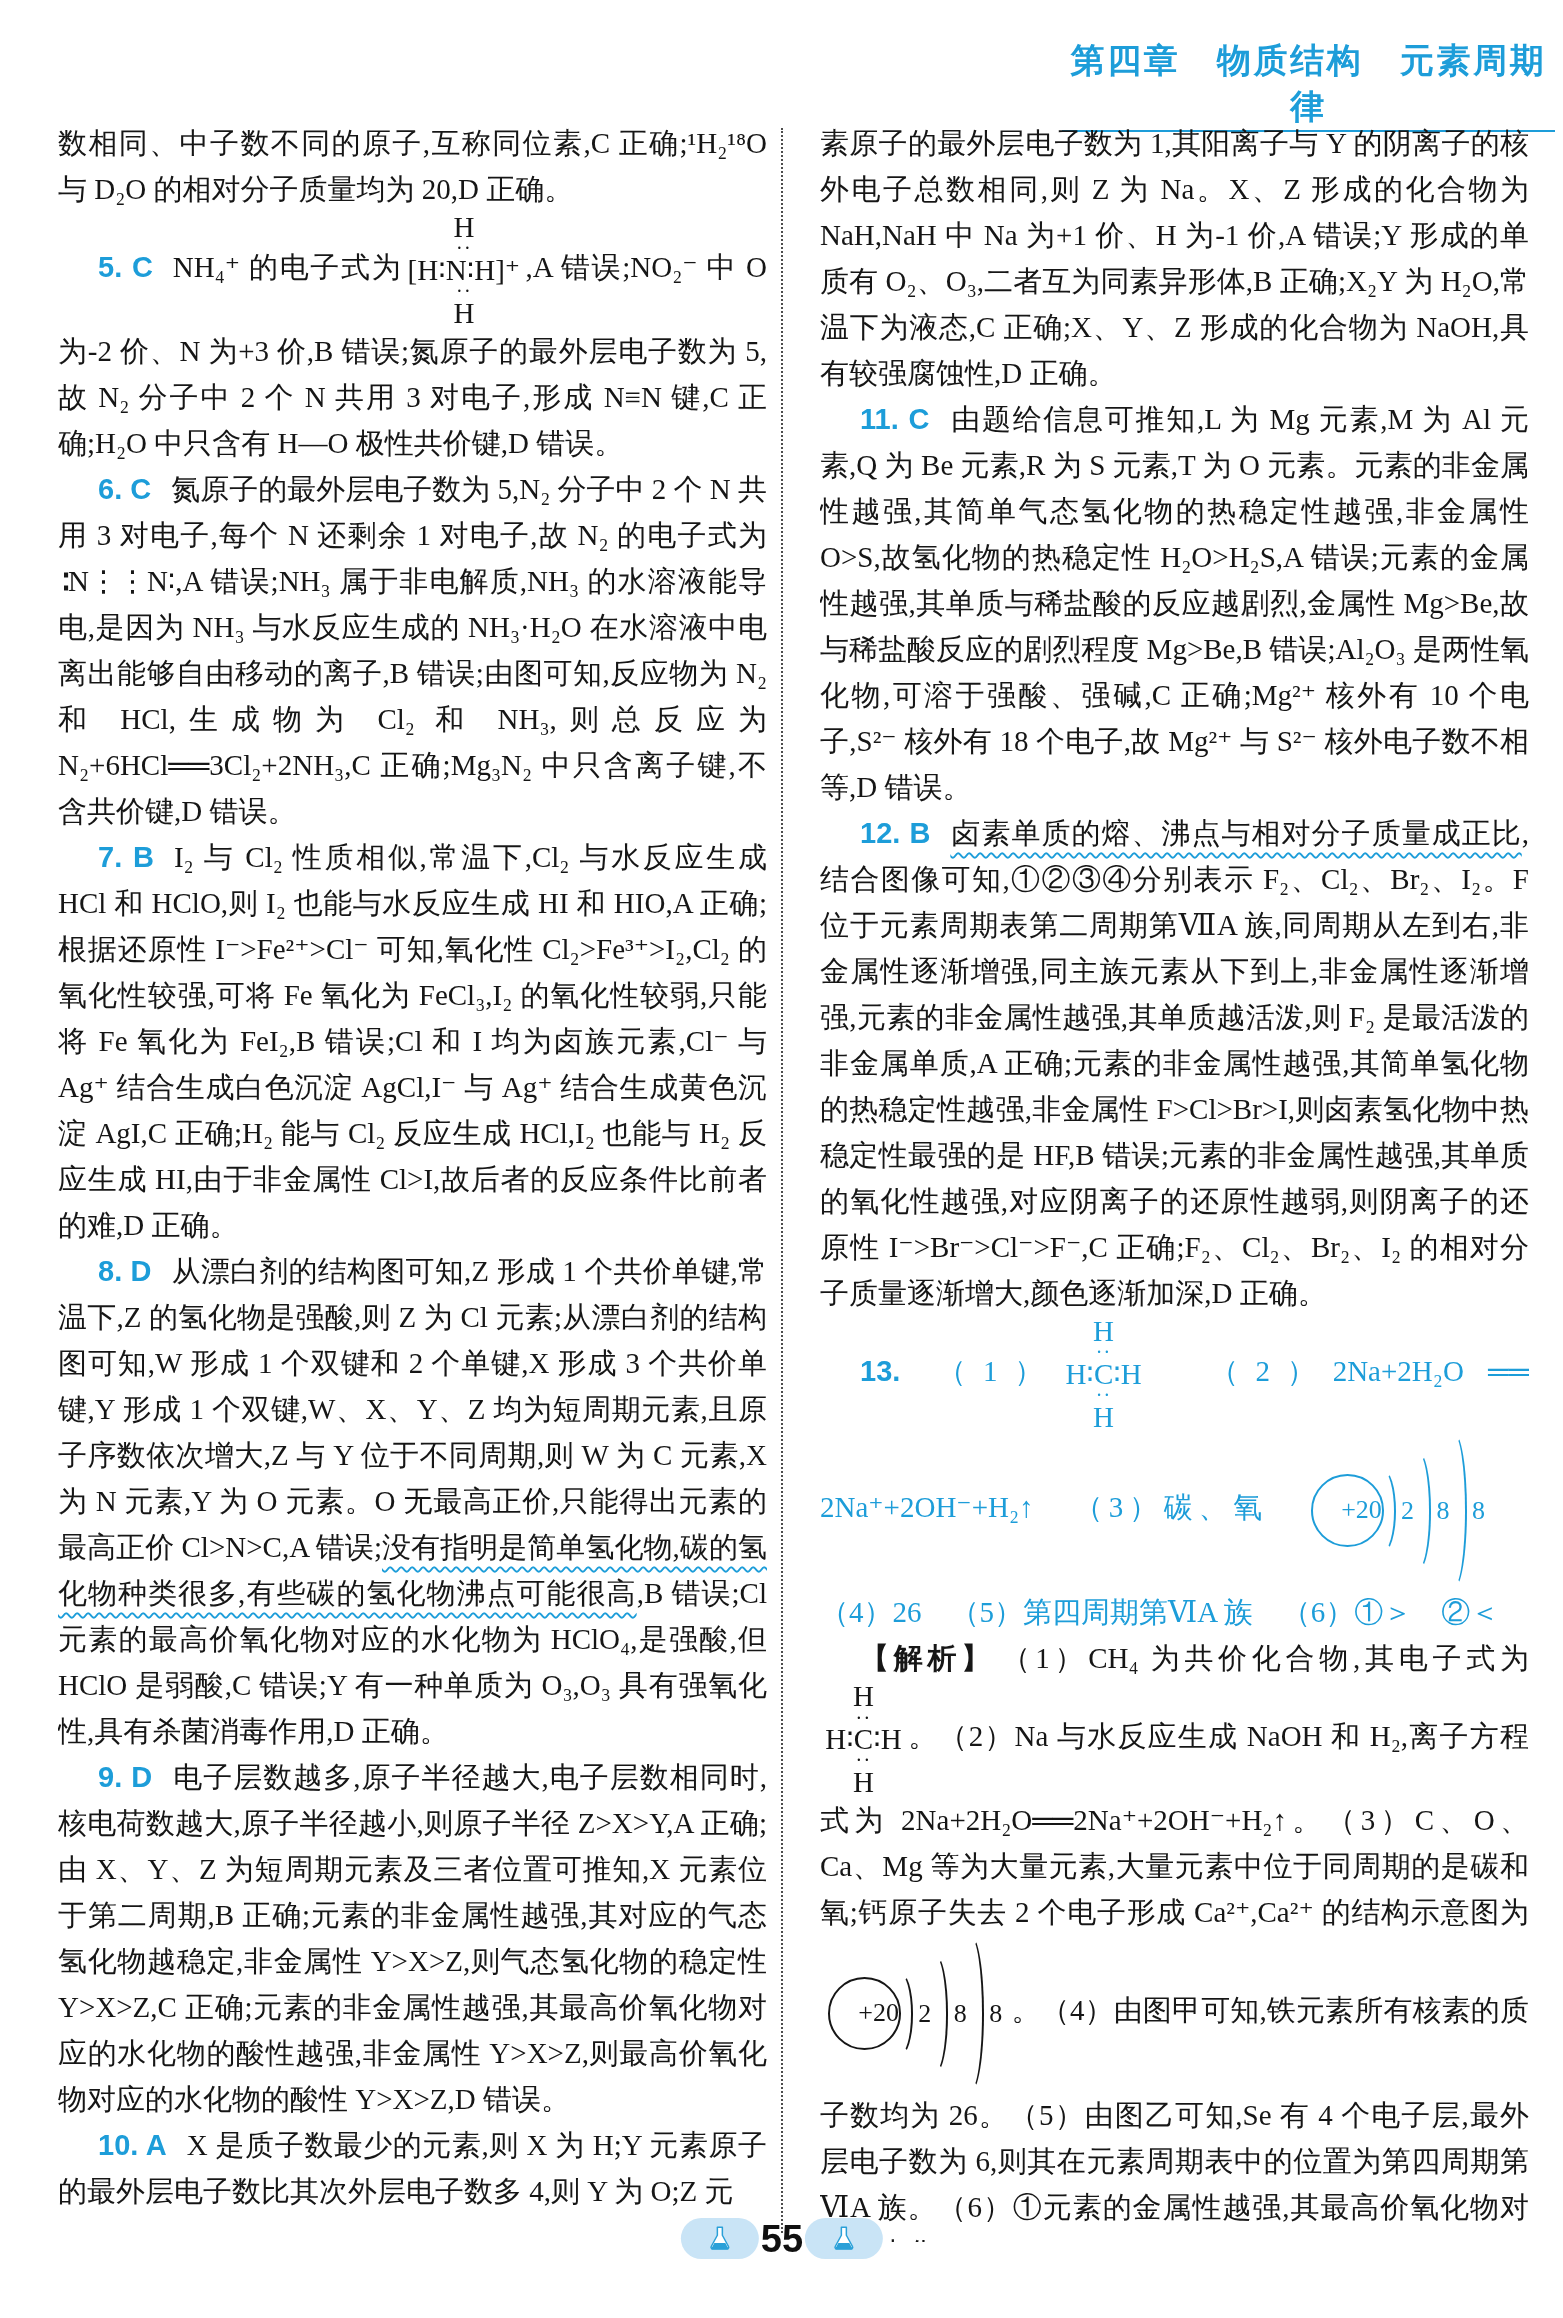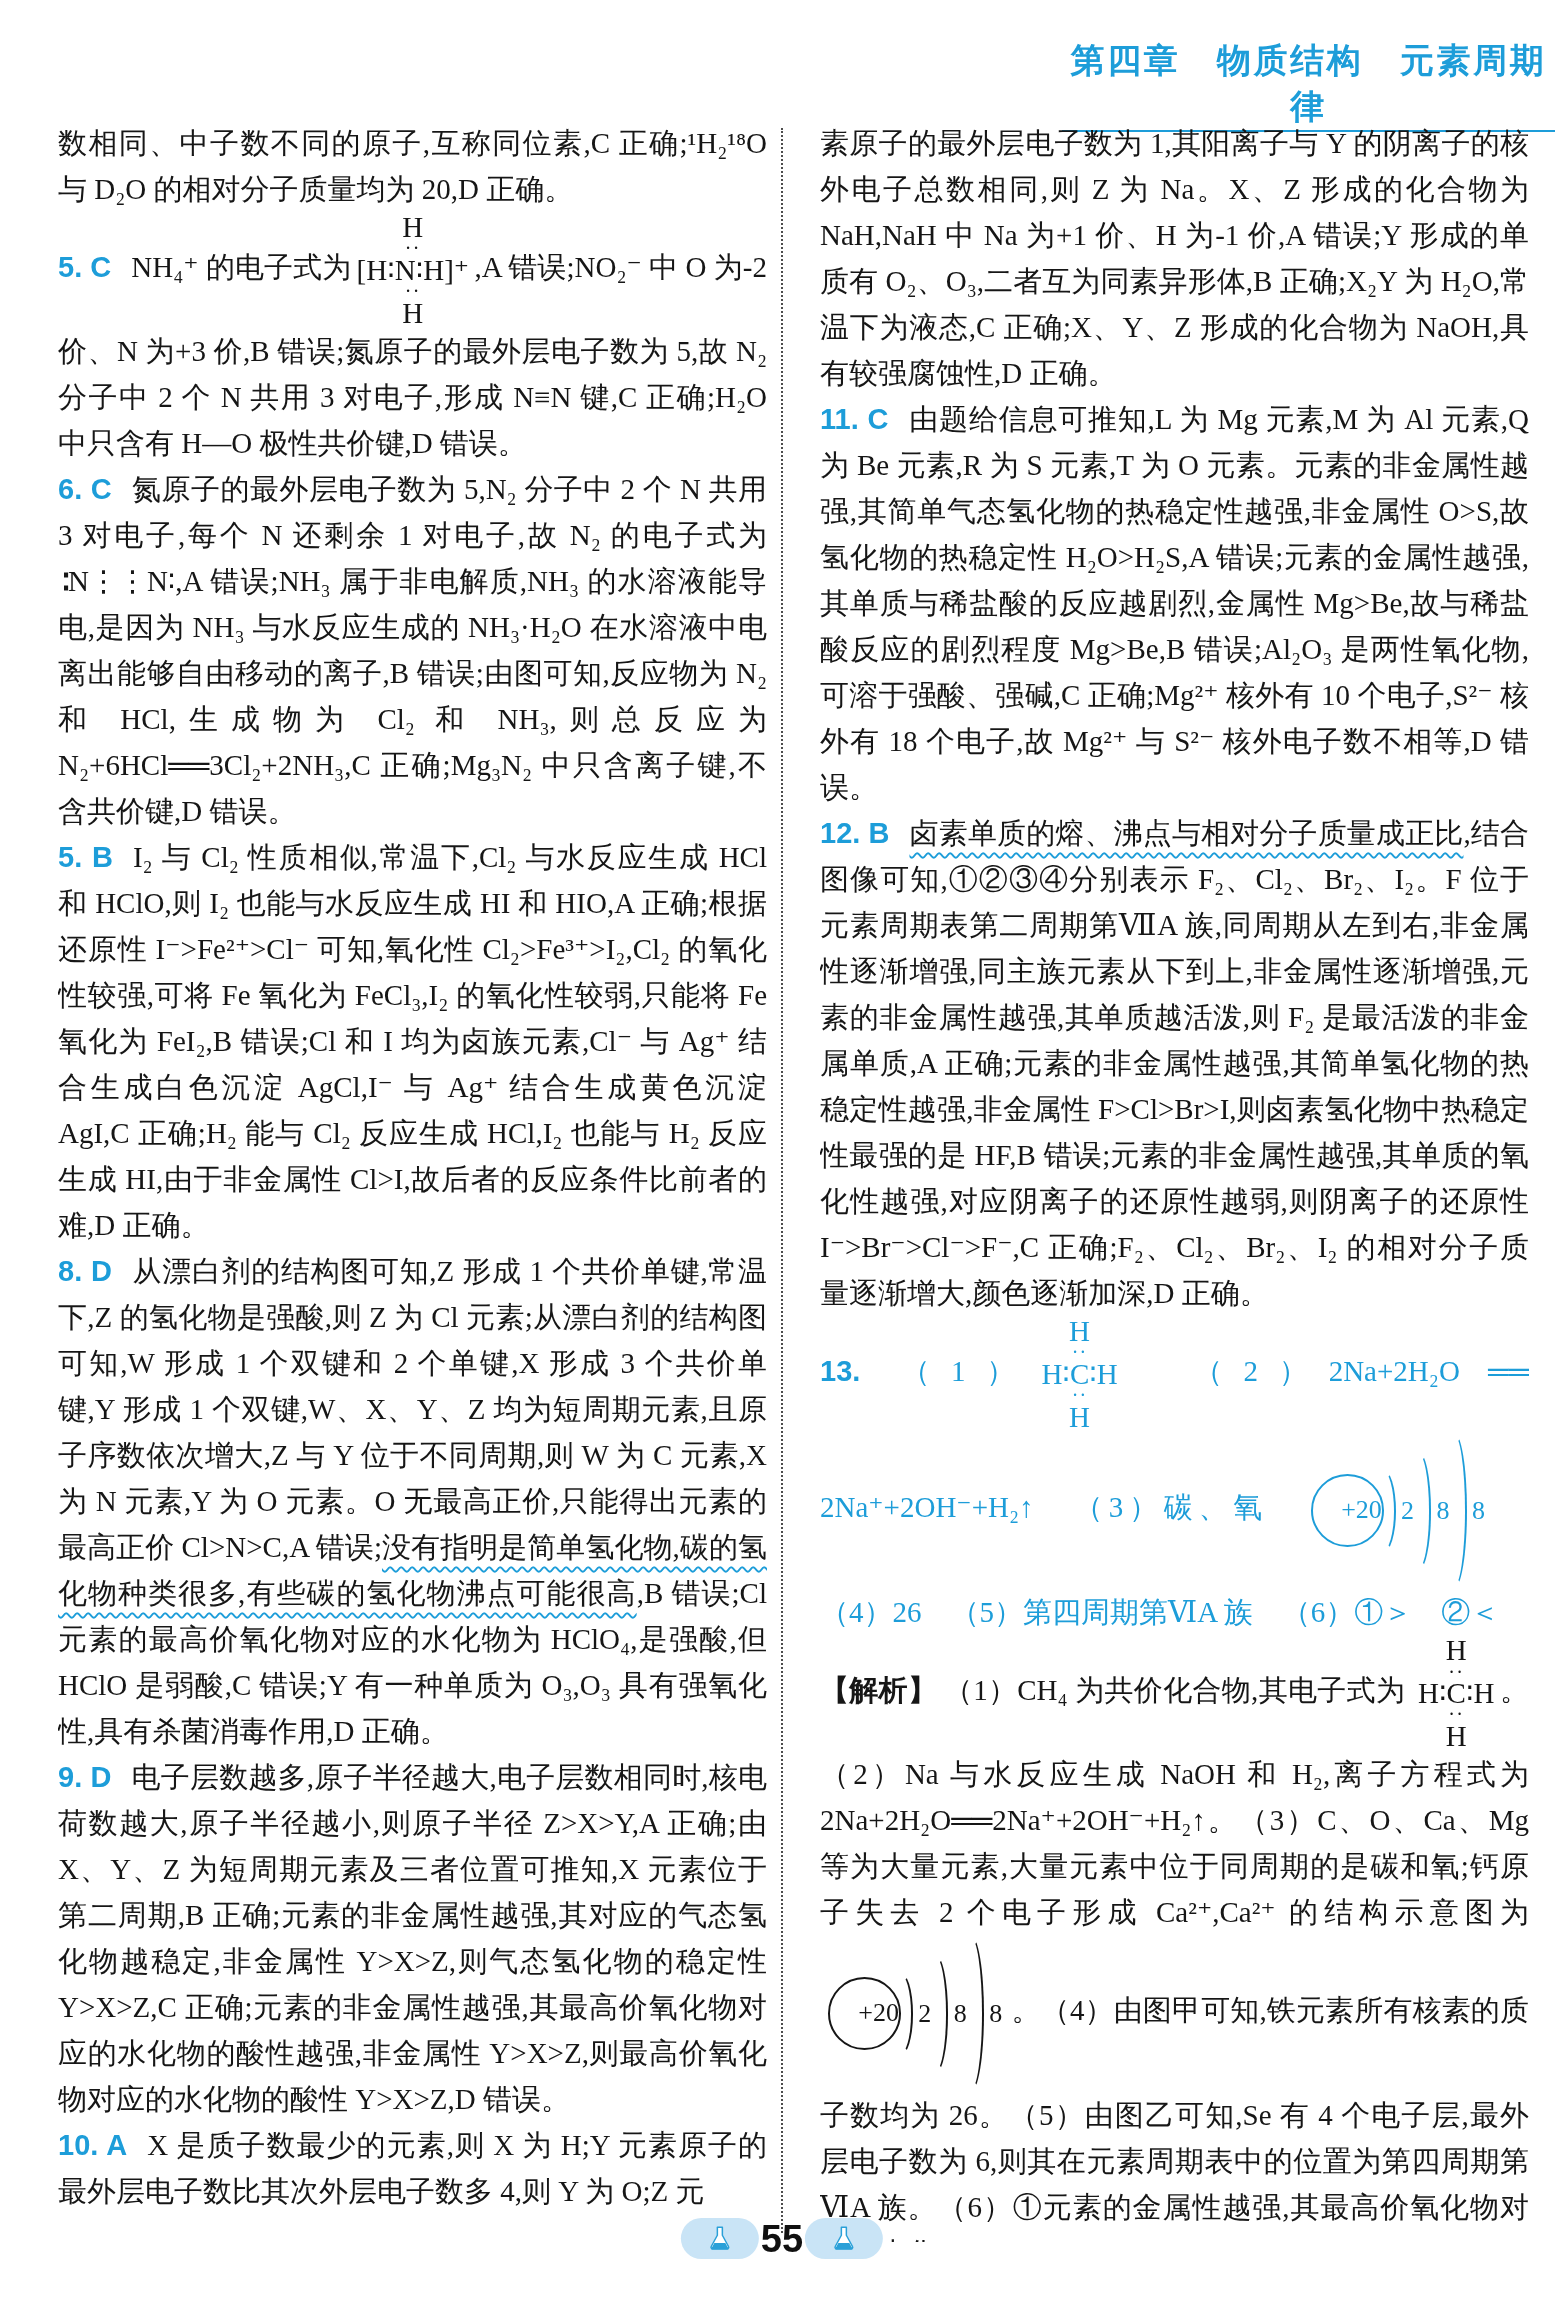--- a/index.html
+++ b/index.html
@@ -21,21 +21,21 @@
   }
   .col{
     position:absolute;top:120px;width:709px;height:2122px;overflow:hidden;
     font-size:29px;line-height:46px;text-align:justify;
   }
   .col-left{left:58px;}
   .col-right{left:820px;}
   .para{margin:0;padding:0;text-align:justify;}
   .lbl{
     font-family:"Liberation Sans","DejaVu Sans",sans-serif;font-weight:bold;
-    color:var(--accent);margin-right:20px;white-space:nowrap;
+    color:var(--accent);margin-right:20px;white-space:nowrap;margin-left:40px;
   }
   .lbl.black{color:var(--ink);font-family:"Liberation Serif","DejaVu Serif",serif;margin-right:6.6px;}
   .blue{color:var(--accent);}
   .wavy{
     text-decoration:underline;text-decoration-style:wavy;
     text-decoration-color:var(--accent);text-decoration-thickness:2px;
     text-underline-offset:9.2px;
   }
   .edot{
     display:inline-flex;flex-direction:column;align-items:center;
@@ -80,21 +80,21 @@
 <div class="col col-left" id="col-left">
     <p class="para"><span>数相同、中子数不同的原子,互称同位素,C 正确;¹H₂¹⁸O 与 D₂O 的相对分子质量均为 20,D 正确。</span></p>
     <p class="para"><span class="lbl">5. C</span><span>NH₄⁺ 的电子式为</span><span class="edot">
         <span>H</span>
         <span class="dots">··</span>
         <span>[H∶N∶H]⁺</span>
         <span class="dots">··</span>
         <span>H</span>
       </span><span>,A 错误;NO₂⁻ 中 O 为-2 价、N 为+3 价,B 错误;氮原子的最外层电子数为 5,故 N₂ 分子中 2 个 N 共用 3 对电子,形成 N≡N 键,C 正确;H₂O 中只含有 H—O 极性共价键,D 错误。</span></p>
     <p class="para"><span class="lbl">6. C</span><span>氮原子的最外层电子数为 5,N₂ 分子中 2 个 N 共用 3 对电子,每个 N 还剩余 1 对电子,故 N₂ 的电子式为∶N⋮⋮N∶,A 错误;NH₃ 属于非电解质,NH₃ 的水溶液能导电,是因为 NH₃ 与水反应生成的 NH₃·H₂O 在水溶液中电离出能够自由移动的离子,B 错误;由图可知,反应物为 N₂ 和 HCl,生成物为 Cl₂ 和 NH₃,则总反应为 N₂+6HCl══3Cl₂+2NH₃,C 正确;Mg₃N₂ 中只含离子键,不含共价键,D 错误。</span></p>
-    <p class="para"><span class="lbl">5. B</span><span>I₂ 与 Cl₂ 性质相似,常温下,Cl₂ 与水反应生成 HCl 和 HClO,则 I₂ 也能与水反应生成 HI 和 HIO,A 正确;根据还原性 I⁻&gt;Fe²⁺&gt;Cl⁻ 可知,氧化性 Cl₂&gt;Fe³⁺&gt;I₂,Cl₂ 的氧化性较强,可将 Fe 氧化为 FeCl₃,I₂ 的氧化性较弱,只能将 Fe 氧化为 FeI₂,B 错误;Cl 和 I 均为卤族元素,Cl⁻ 与 Ag⁺ 结合生成白色沉淀 AgCl,I⁻ 与 Ag⁺ 结合生成黄色沉淀 AgI,C 正确;H₂ 能与 Cl₂ 反应生成 HCl,I₂ 也能与 H₂ 反应生成 HI,由于非金属性 Cl&gt;I,故后者的反应条件比前者的难,D 正确。</span></p>
+    <p class="para"><span class="lbl">7. B</span><span>I₂ 与 Cl₂ 性质相似,常温下,Cl₂ 与水反应生成 HCl 和 HClO,则 I₂ 也能与水反应生成 HI 和 HIO,A 正确;根据还原性 I⁻&gt;Fe²⁺&gt;Cl⁻ 可知,氧化性 Cl₂&gt;Fe³⁺&gt;I₂,Cl₂ 的氧化性较强,可将 Fe 氧化为 FeCl₃,I₂ 的氧化性较弱,只能将 Fe 氧化为 FeI₂,B 错误;Cl 和 I 均为卤族元素,Cl⁻ 与 Ag⁺ 结合生成白色沉淀 AgCl,I⁻ 与 Ag⁺ 结合生成黄色沉淀 AgI,C 正确;H₂ 能与 Cl₂ 反应生成 HCl,I₂ 也能与 H₂ 反应生成 HI,由于非金属性 Cl&gt;I,故后者的反应条件比前者的难,D 正确。</span></p>
     <p class="para"><span class="lbl">8. D</span><span>从漂白剂的结构图可知,Z 形成 1 个共价单键,常温下,Z 的氢化物是强酸,则 Z 为 Cl 元素;从漂白剂的结构图可知,W 形成 1 个双键和 2 个单键,X 形成 3 个共价单键,Y 形成 1 个双键,W、X、Y、Z 均为短周期元素,且原子序数依次增大,Z 与 Y 位于不同周期,则 W 为 C 元素,X 为 N 元素,Y 为 O 元素。O 无最高正价,只能得出元素的最高正价 Cl&gt;N&gt;C,A 错误;</span><span class="wavy">没有指明是简单氢化物,碳的氢化物种类很多,有些碳的氢化物沸点可能很高</span><span>,B 错误;Cl 元素的最高价氧化物对应的水化物为 HClO₄,是强酸,但 HClO 是弱酸,C 错误;Y 有一种单质为 O₃,O₃ 具有强氧化性,具有杀菌消毒作用,D 正确。</span></p>
     <p class="para"><span class="lbl">9. D</span><span>电子层数越多,原子半径越大,电子层数相同时,核电荷数越大,原子半径越小,则原子半径 Z&gt;X&gt;Y,A 正确;由 X、Y、Z 为短周期元素及三者位置可推知,X 元素位于第二周期,B 正确;元素的非金属性越强,其对应的气态氢化物越稳定,非金属性 Y&gt;X&gt;Z,则气态氢化物的稳定性 Y&gt;X&gt;Z,C 正确;元素的非金属性越强,其最高价氧化物对应的水化物的酸性越强,非金属性 Y&gt;X&gt;Z,则最高价氧化物对应的水化物的酸性 Y&gt;X&gt;Z,D 错误。</span></p>
     <p class="para"><span class="lbl">10. A</span><span>X 是质子数最少的元素,则 X 为 H;Y 元素原子的最外层电子数比其次外层电子数多 4,则 Y 为 O;Z 元</span></p>
   </div>
 <div class="col col-right" id="col-right">
     <p class="para"><span>素原子的最外层电子数为 1,其阳离子与 Y 的阴离子的核外电子总数相同,则 Z 为 Na。X、Z 形成的化合物为 NaH,NaH 中 Na 为+1 价、H 为-1 价,A 错误;Y 形成的单质有 O₂、O₃,二者互为同素异形体,B 正确;X₂Y 为 H₂O,常温下为液态,C 正确;X、Y、Z 形成的化合物为 NaOH,具有较强腐蚀性,D 正确。</span></p>
     <p class="para"><span class="lbl">11. C</span><span>由题给信息可推知,L 为 Mg 元素,M 为 Al 元素,Q 为 Be 元素,R 为 S 元素,T 为 O 元素。元素的非金属性越强,其简单气态氢化物的热稳定性越强,非金属性 O&gt;S,故氢化物的热稳定性 H₂O&gt;H₂S,A 错误;元素的金属性越强,其单质与稀盐酸的反应越剧烈,金属性 Mg&gt;Be,故与稀盐酸反应的剧烈程度 Mg&gt;Be,B 错误;Al₂O₃ 是两性氧化物,可溶于强酸、强碱,C 正确;Mg²⁺ 核外有 10 个电子,S²⁻ 核外有 18 个电子,故 Mg²⁺ 与 S²⁻ 核外电子数不相等,D 错误。</span></p>
     <p class="para"><span class="lbl">12. B</span><span class="wavy">卤素单质的熔、沸点与相对分子质量成正比</span><span>,结合图像可知,①②③④分别表示 F₂、Cl₂、Br₂、I₂。F 位于元素周期表第二周期第ⅦA 族,同周期从左到右,非金属性逐渐增强,同主族元素从下到上,非金属性逐渐增强,元素的非金属性越强,其单质越活泼,则 F₂ 是最活泼的非金属单质,A 正确;元素的非金属性越强,其简单氢化物的热稳定性越强,非金属性 F&gt;Cl&gt;Br&gt;I,则卤素氢化物中热稳定性最强的是 HF,B 错误;元素的非金属性越强,其单质的氧化性越强,对应阴离子的还原性越弱,则阴离子的还原性 I⁻&gt;Br⁻&gt;Cl⁻&gt;F⁻,C 正确;F₂、Cl₂、Br₂、I₂ 的相对分子质量逐渐增大,颜色逐渐加深,D 正确。</span></p>
     <p class="para blue"><span class="lbl">13.</span><span>（1）</span><span class="edot">
         <span>H</span>

